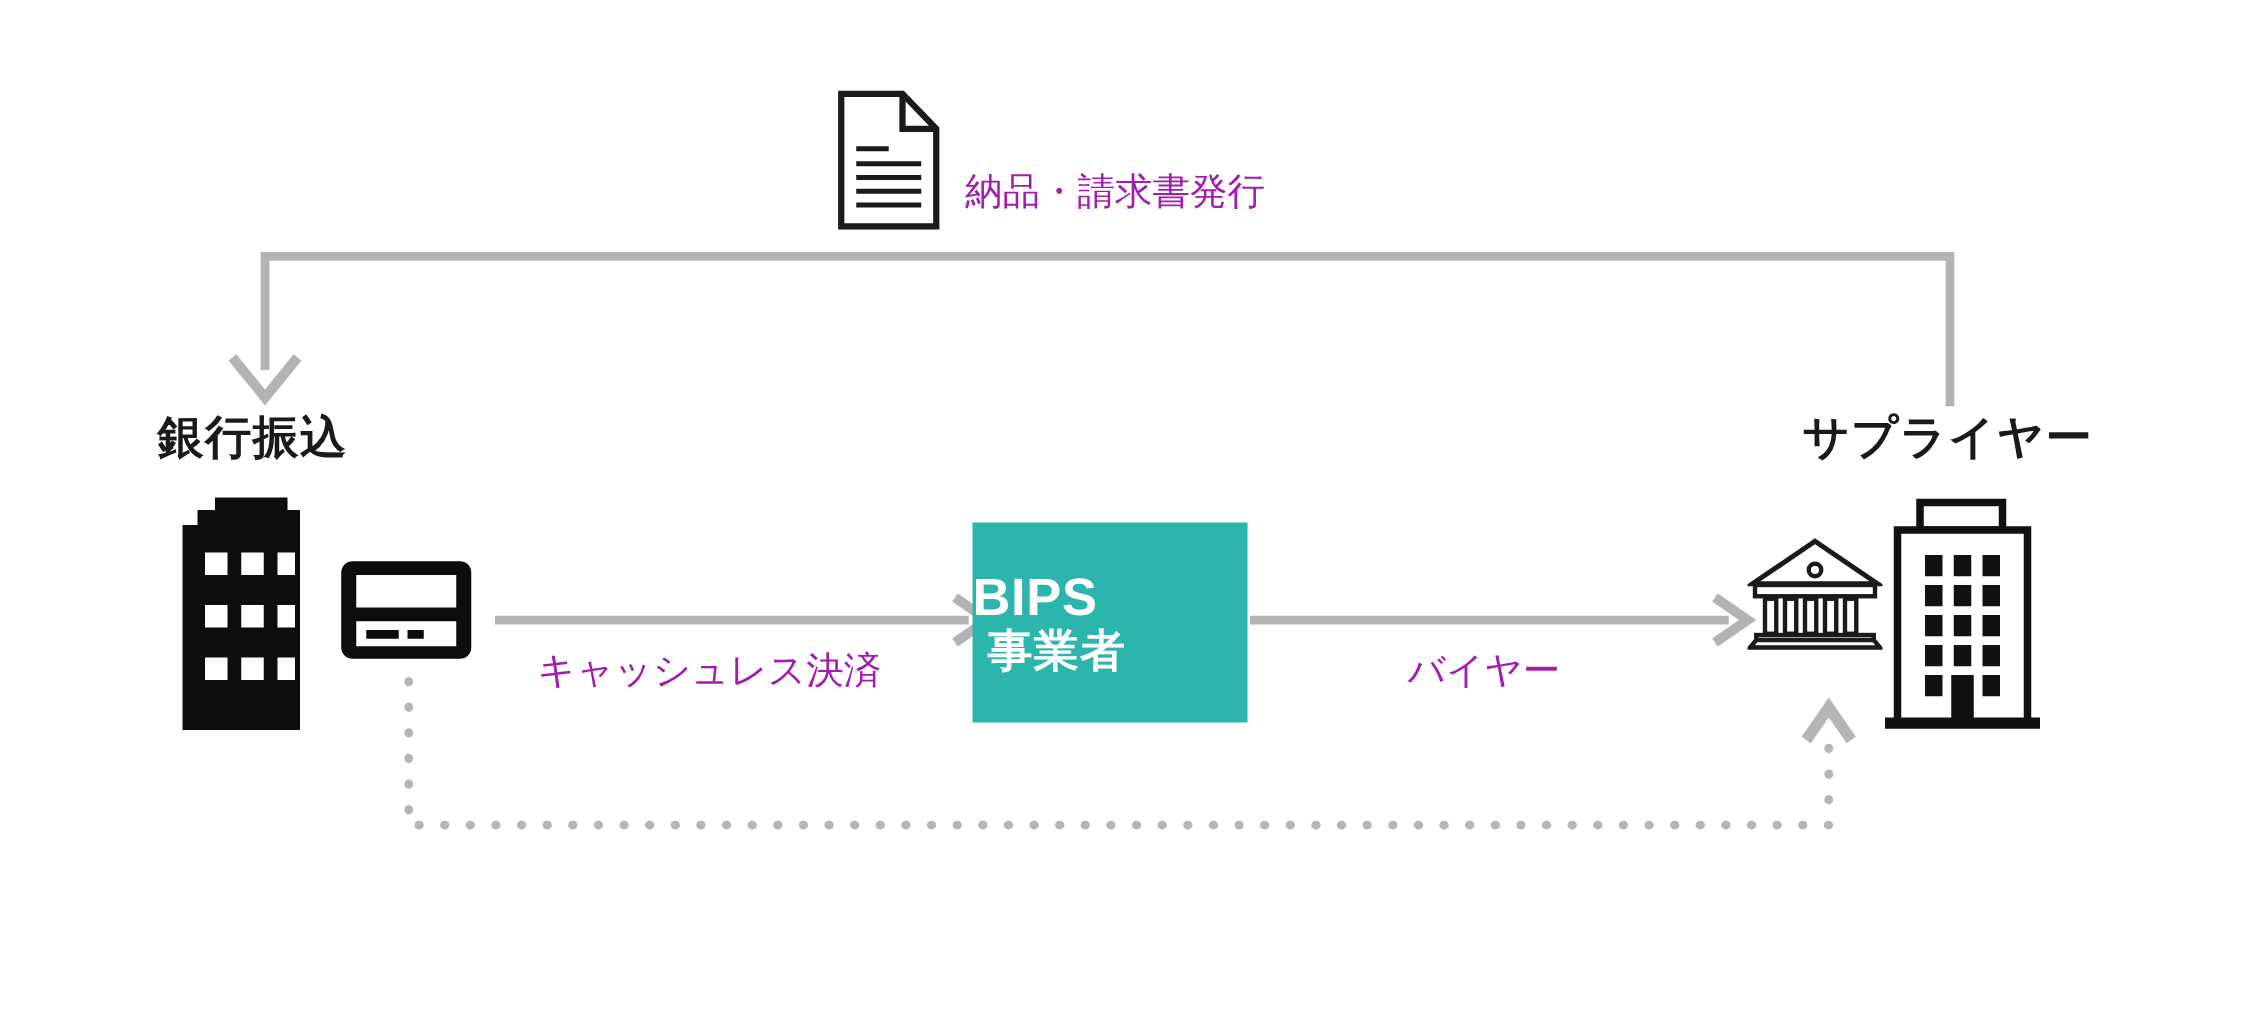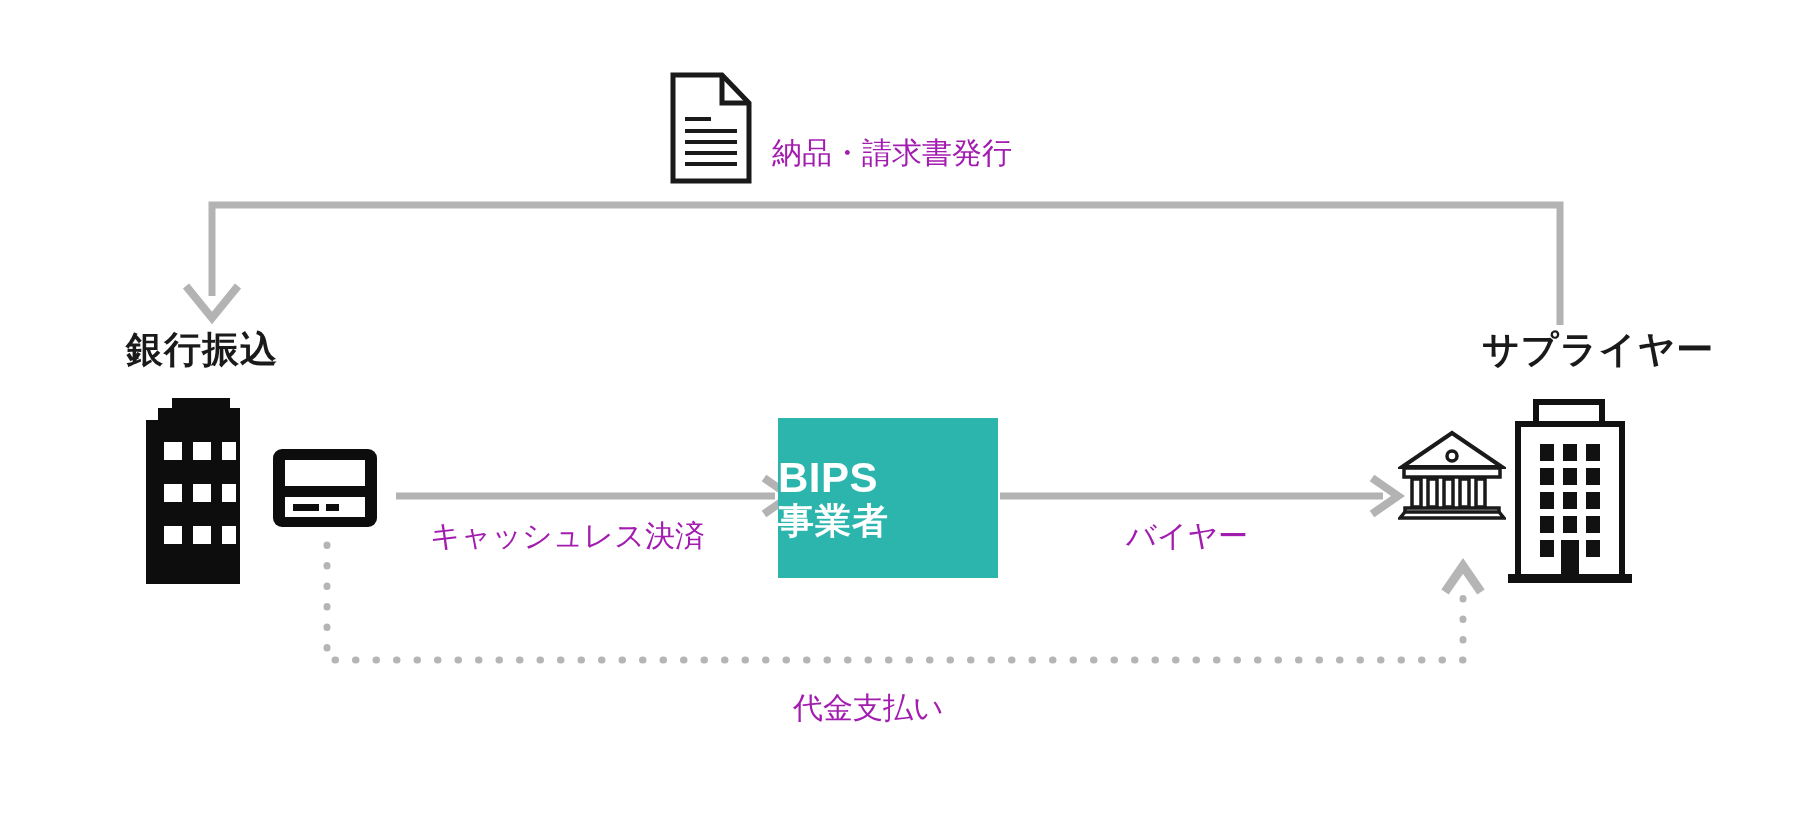--- a/index.html
+++ b/index.html
@@ -52,20 +52,21 @@
     font-weight: bold;
     line-height: 1.12;
   }
   .bips-box .bips-en {
     font-size: 42px;
     letter-spacing: 0.5px;
   }
   .bips-box .bips-jp {
     font-size: 36px;
     letter-spacing: 1px;
+    margin-left: 12px;
   }
 </style>
 </head>
 <body>
 
 <div id="canvas">
 
   <svg class="layer" viewBox="0 0 1800 824" width="1800" height="824" xmlns="http://www.w3.org/2000/svg">
 
     <g>
@@ -157,26 +158,25 @@
       <rect x="32" y="144" width="14" height="17"></rect>
       <rect x="78" y="144" width="14" height="17"></rect>
       <rect x="53" y="144" width="18" height="38"></rect>
     </g>
   </svg>
 
   <div class="lbl flow-label" style="left:772px; top:133px;">納品・請求書発行</div>
 
   <div class="lbl party-label" style="left:126px; top:325px;">銀行振込</div>
 
-  <div class="lbl party-label" style="left:1442px; top:325px;margin-left:40px;">サプライヤー</div>
+  <div class="lbl party-label" style="left:1442px; top:325px;">サプライヤー</div>
 
   <div class="bips-box" style="left:778px; top:418px; width:220px; height:160px;">
     <div class="bips-en">BIPS</div>
     <div class="bips-jp">事業者</div>
   </div>
 
   <div class="lbl flow-label" style="left:430px; top:516px;">キャッシュレス決済</div>
 
   <div class="lbl flow-label" style="left:1126px; top:516px;">バイヤー</div>
 
-  <div class="lbl flow-label" style="left:793px; top:688px;">代金支払い</div>
 
 </div>
 
 </body></html>

